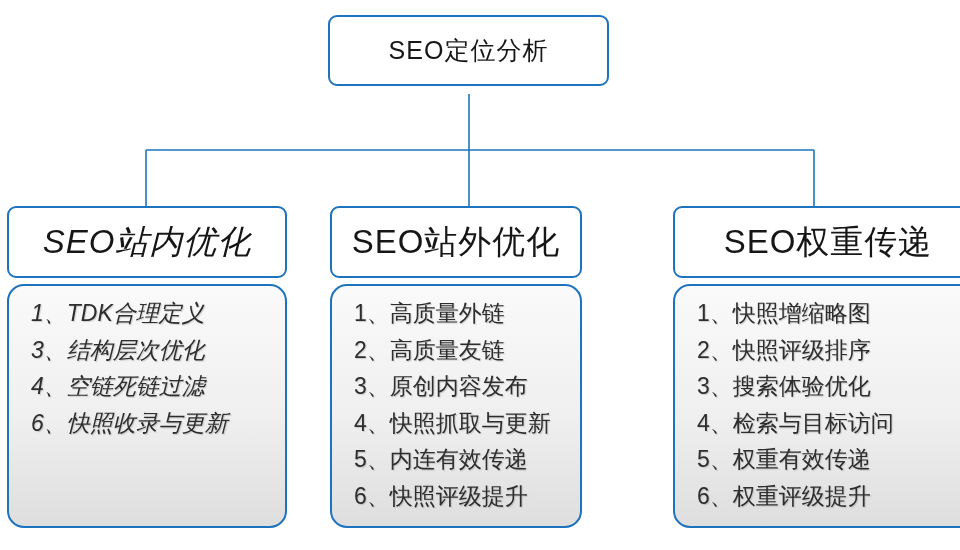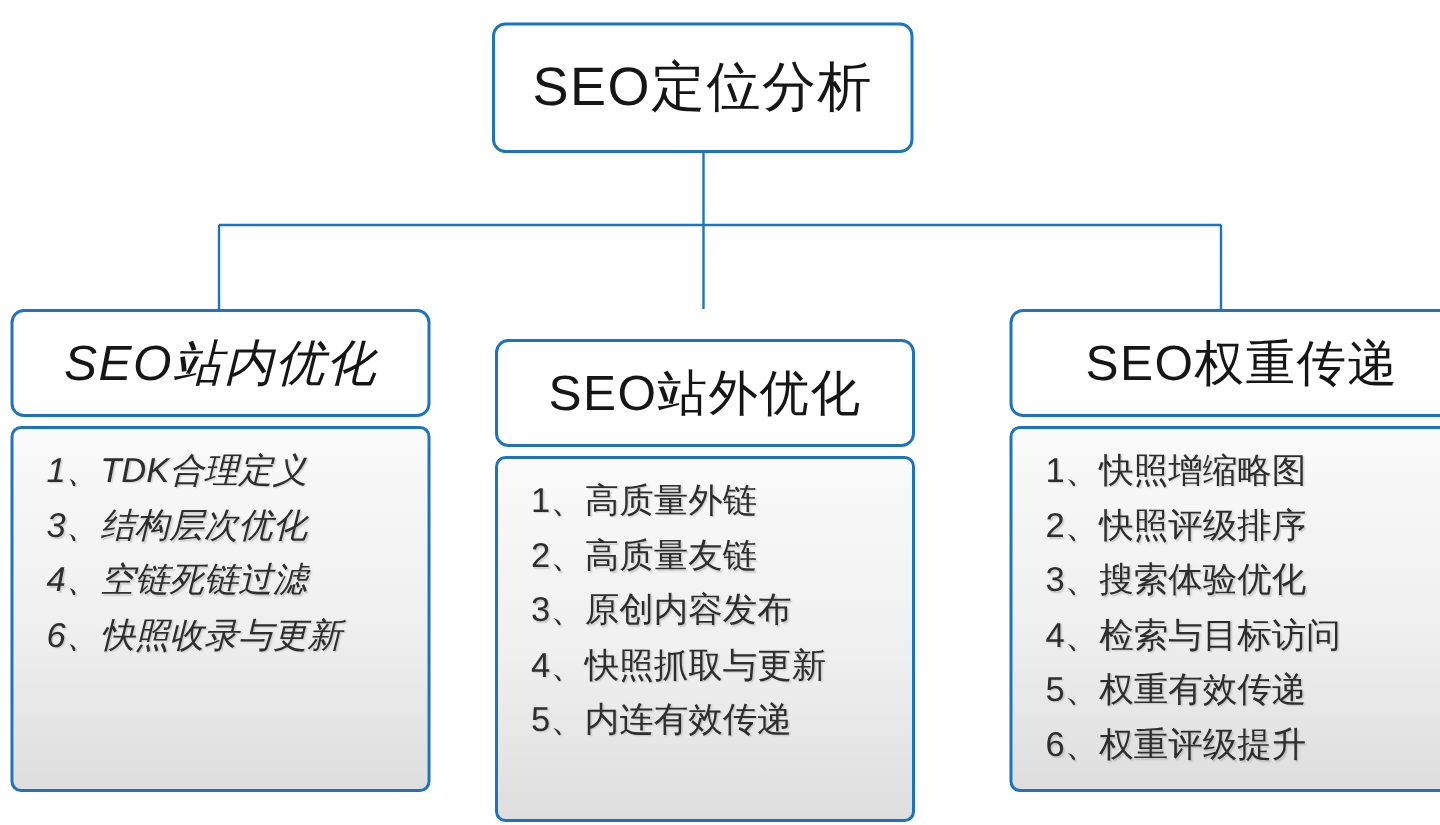--- a/index.html
+++ b/index.html
@@ -14,39 +14,39 @@
 
   .box {
     position: absolute; box-sizing: border-box;
     background: #ffffff;
     border: 2px solid #1e73be;
     border-radius: 9px;
     display: flex; align-items: center; justify-content: center;
     color: #161616;
   }
   .root-box {
-    left: 328px; top: 15px; width: 281px; height: 87px;
-    font-size: 36px; letter-spacing: 1px;
+    left: 328px; top: 15px; width: 281px; height: 71px;
+    font-size: 25px; letter-spacing: 1px;
   }
   .head-box {
     left: 0; top: 0; width: 100%; height: 72px;
     font-size: 33px; letter-spacing: 1px;
   }
 
   .branch { position: absolute; top: 206px; height: 322px; }
   .branch.b1 { left: 7px;   width: 280px; font-style: italic; }
-  .branch.b2 { left: 330px; width: 280px; margin-top: 20px; }
+  .branch.b2 { left: 330px; width: 252px; }
   .branch.b3 { left: 673px; width: 310px; }
 
   .panel {
     position: absolute; box-sizing: border-box;
     left: 0; top: 78px; width: 100%; height: 244px;
     background: linear-gradient(180deg, #fafafa 0%, #efefef 55%, #dedede 100%);
     border: 2px solid #1e73be;
-    border-radius: 7px;
+    border-radius: 17px;
     padding: 9px 8px 0 22px;
   }
   .item {
     font-size: 23px; line-height: 36.5px; color: #2e2e2e;
     text-shadow: 1px 1px 1px rgba(130,130,130,0.35);
     white-space: nowrap;
   }
 </style>
 </head>
 <body>
@@ -79,20 +79,21 @@
   <div class="branch b2">
     <div class="box head-box">
       <span>SEO站外优化</span>
     </div>
     <div class="panel">
       <div class="item">1、高质量外链</div>
       <div class="item">2、高质量友链</div>
       <div class="item">3、原创内容发布</div>
       <div class="item">4、快照抓取与更新</div>
       <div class="item">5、内连有效传递</div>
+      <div class="item">6、快照评级提升</div>
     </div>
   </div>
 
   <div class="branch b3">
     <div class="box head-box">
       <span>SEO权重传递</span>
     </div>
     <div class="panel">
       <div class="item">1、快照增缩略图</div>
       <div class="item">2、快照评级排序</div>

